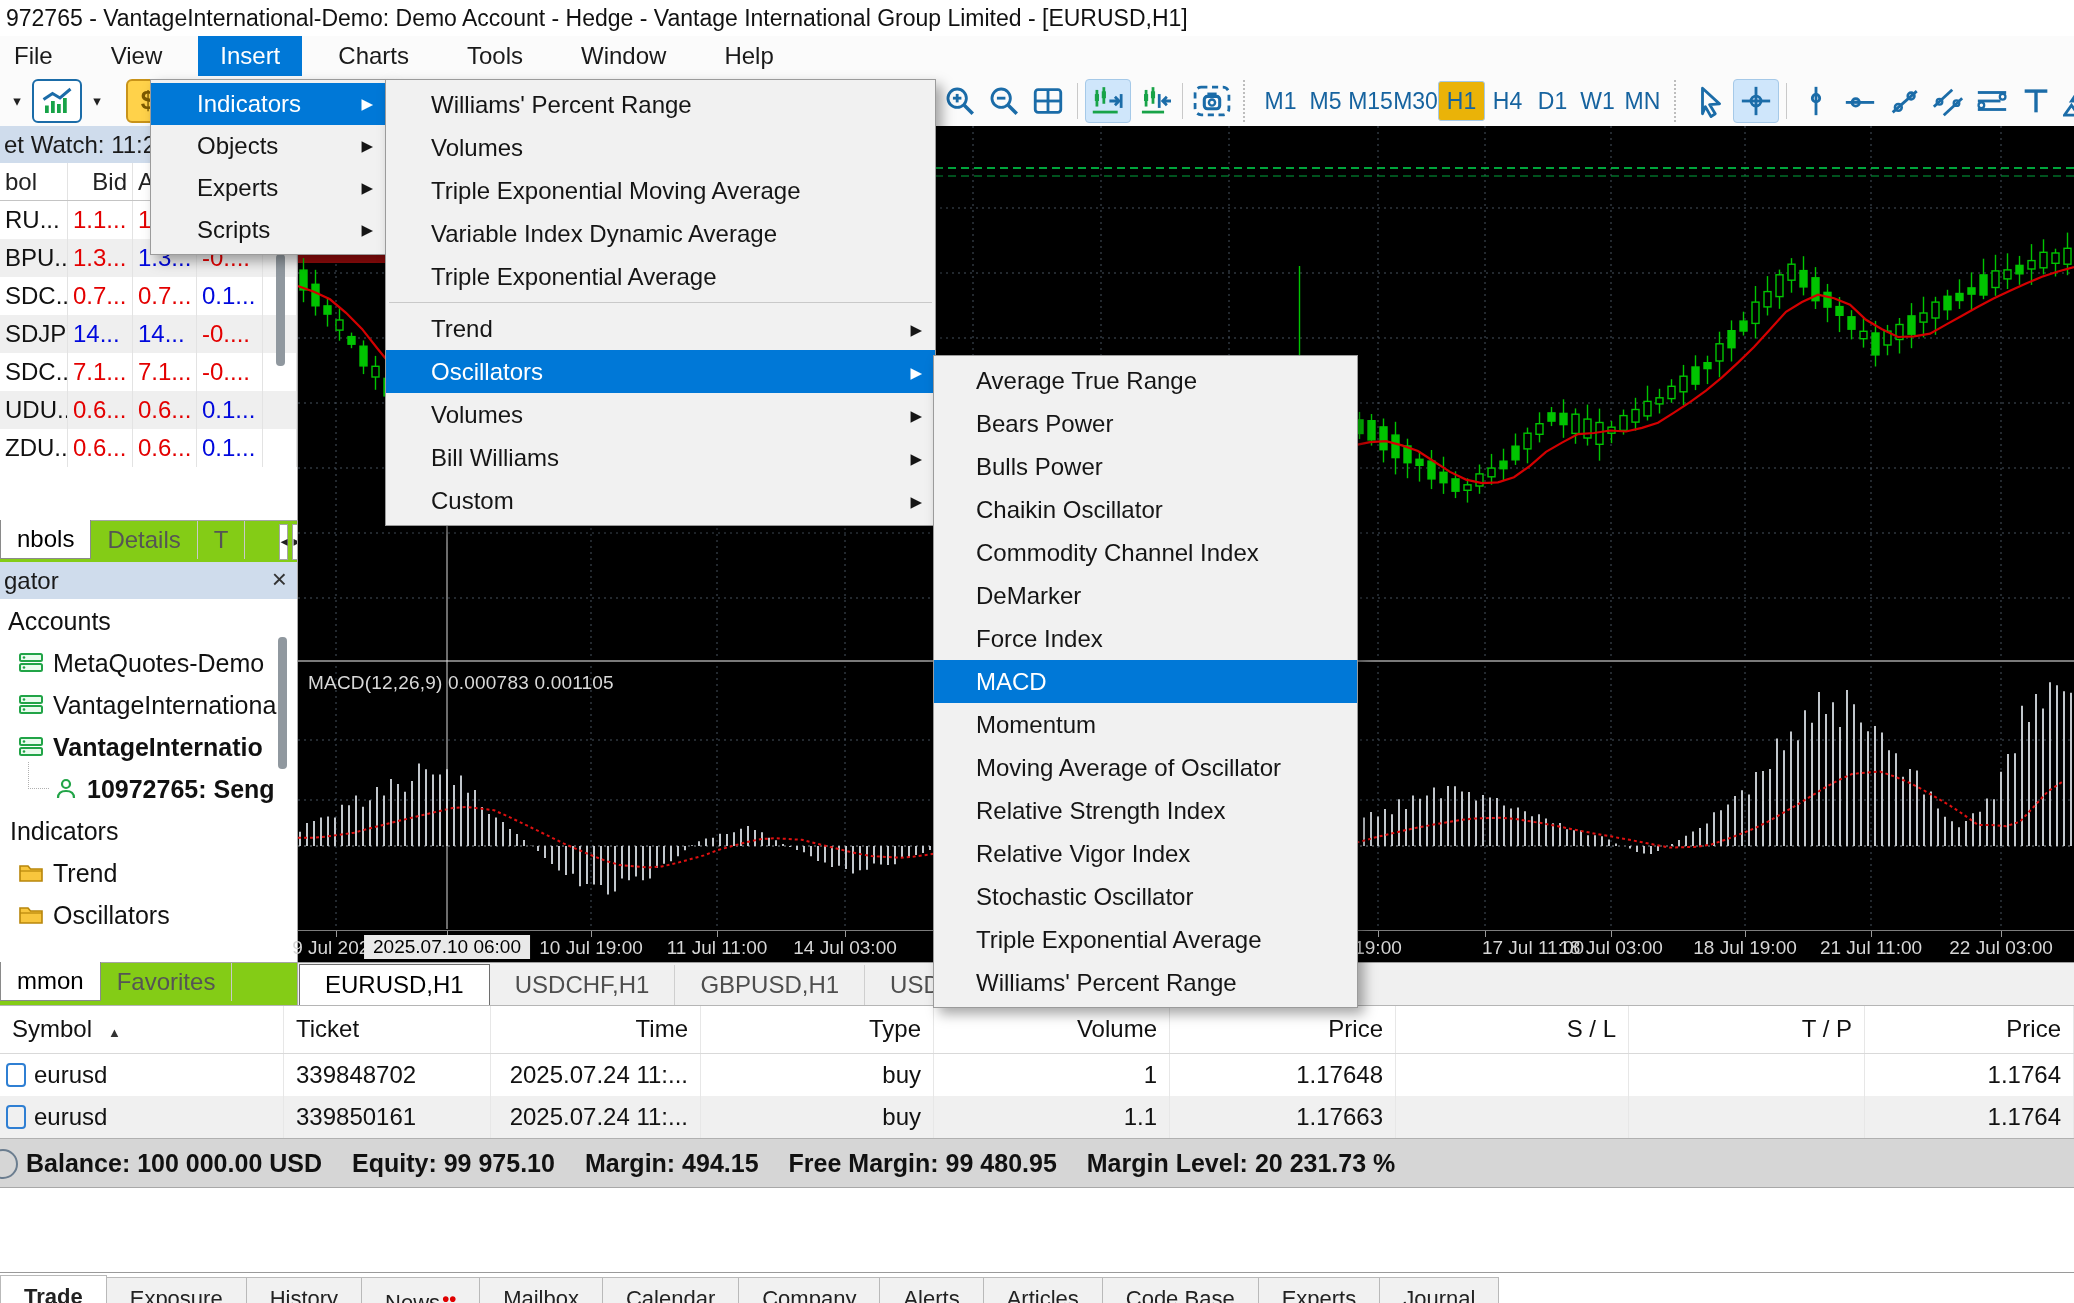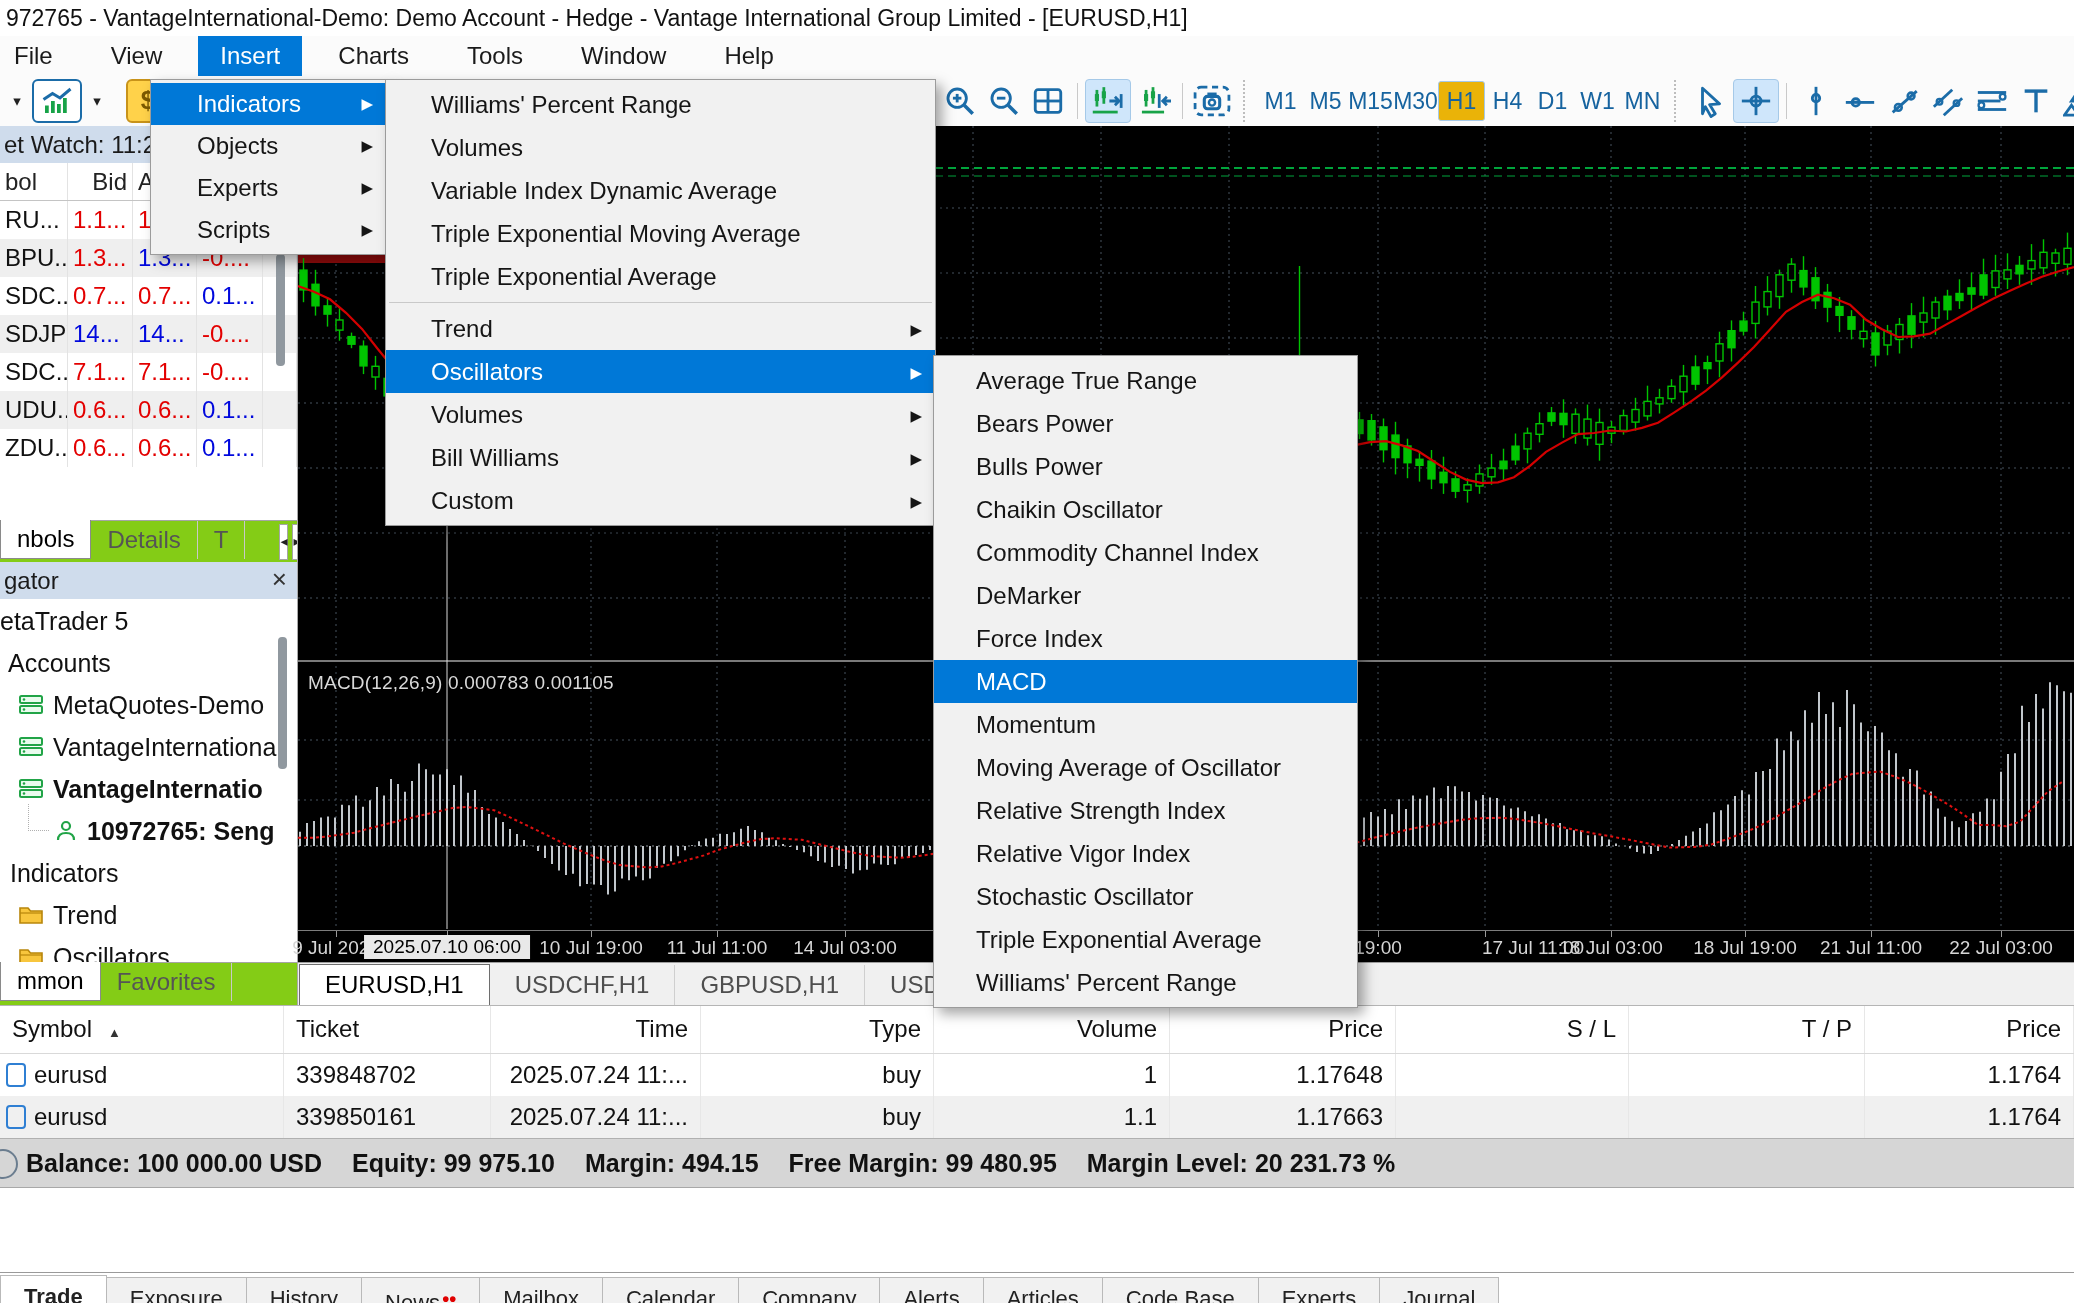--- a/index.html
+++ b/index.html
@@ -336,23 +336,20 @@
       </div>
     <div class="vscroll" style="left:276px;top:128px;height:112px"></div>
   </div>
 
   <div id="nav" class="panel">
     <div class="phead">
       <span>gator</span>
       <span class="pclose">×</span>
     </div>
     <div id="navtree">
-        <div class="navrow" style="padding-left: 0px;">
-          <span>etaTrader 5</span>
-        </div>
         <div class="navrow" style="padding-left: 8px;">
           <span>Accounts</span>
         </div>
         <div class="navrow" style="padding-left: 18px; text-align: center;">
           <span class="nicon">
             <svg width="26" height="22" viewBox="0 0 26 22">
               <rect x="2" y="2" width="22" height="7" rx="1.5" fill="#eafbee" stroke="#21a447" stroke-width="2"></rect>
               <rect x="2" y="12" width="22" height="7" rx="1.5" fill="#eafbee" stroke="#21a447" stroke-width="2"></rect>
               <circle cx="6" cy="5.5" r="1.3" fill="#21a447"></circle>
               <circle cx="6" cy="15.5" r="1.3" fill="#21a447"></circle>
@@ -1102,22 +1099,22 @@
 
   <div id="insert-menu" class="menu">
       <div class="mrow sel"><span>Indicators</span><span class="marr">▶</span></div>
       <div class="mrow"><span>Objects</span><span class="marr">▶</span></div>
       <div class="mrow"><span>Experts</span><span class="marr">▶</span></div>
       <div class="mrow"><span>Scripts</span><span class="marr">▶</span></div>
     </div>
   <div id="indicators-menu" class="menu">
       <div class="mrow"><span>Williams' Percent Range</span></div>
       <div class="mrow"><span>Volumes</span></div>
+      <div class="mrow"><span>Triple Exponential Moving Average</span></div>
       <div class="mrow"><span>Variable Index Dynamic Average</span></div>
-      <div class="mrow"><span>Triple Exponential Moving Average</span></div>
       <div class="mrow"><span>Triple Exponential Average</span></div>
       <div class="msep"></div>
       <div class="mrow"><span>Trend</span><span class="marr">▶</span></div>
       <div class="mrow sel"><span>Oscillators</span><span class="marr">▶</span></div>
       <div class="mrow"><span>Volumes</span><span class="marr">▶</span></div>
       <div class="mrow"><span>Bill Williams</span><span class="marr">▶</span></div>
       <div class="mrow"><span>Custom</span><span class="marr">▶</span></div>
     </div>
   <div id="osc-menu" class="menu">
       <div class="mrow"><span>Average True Range</span></div>

